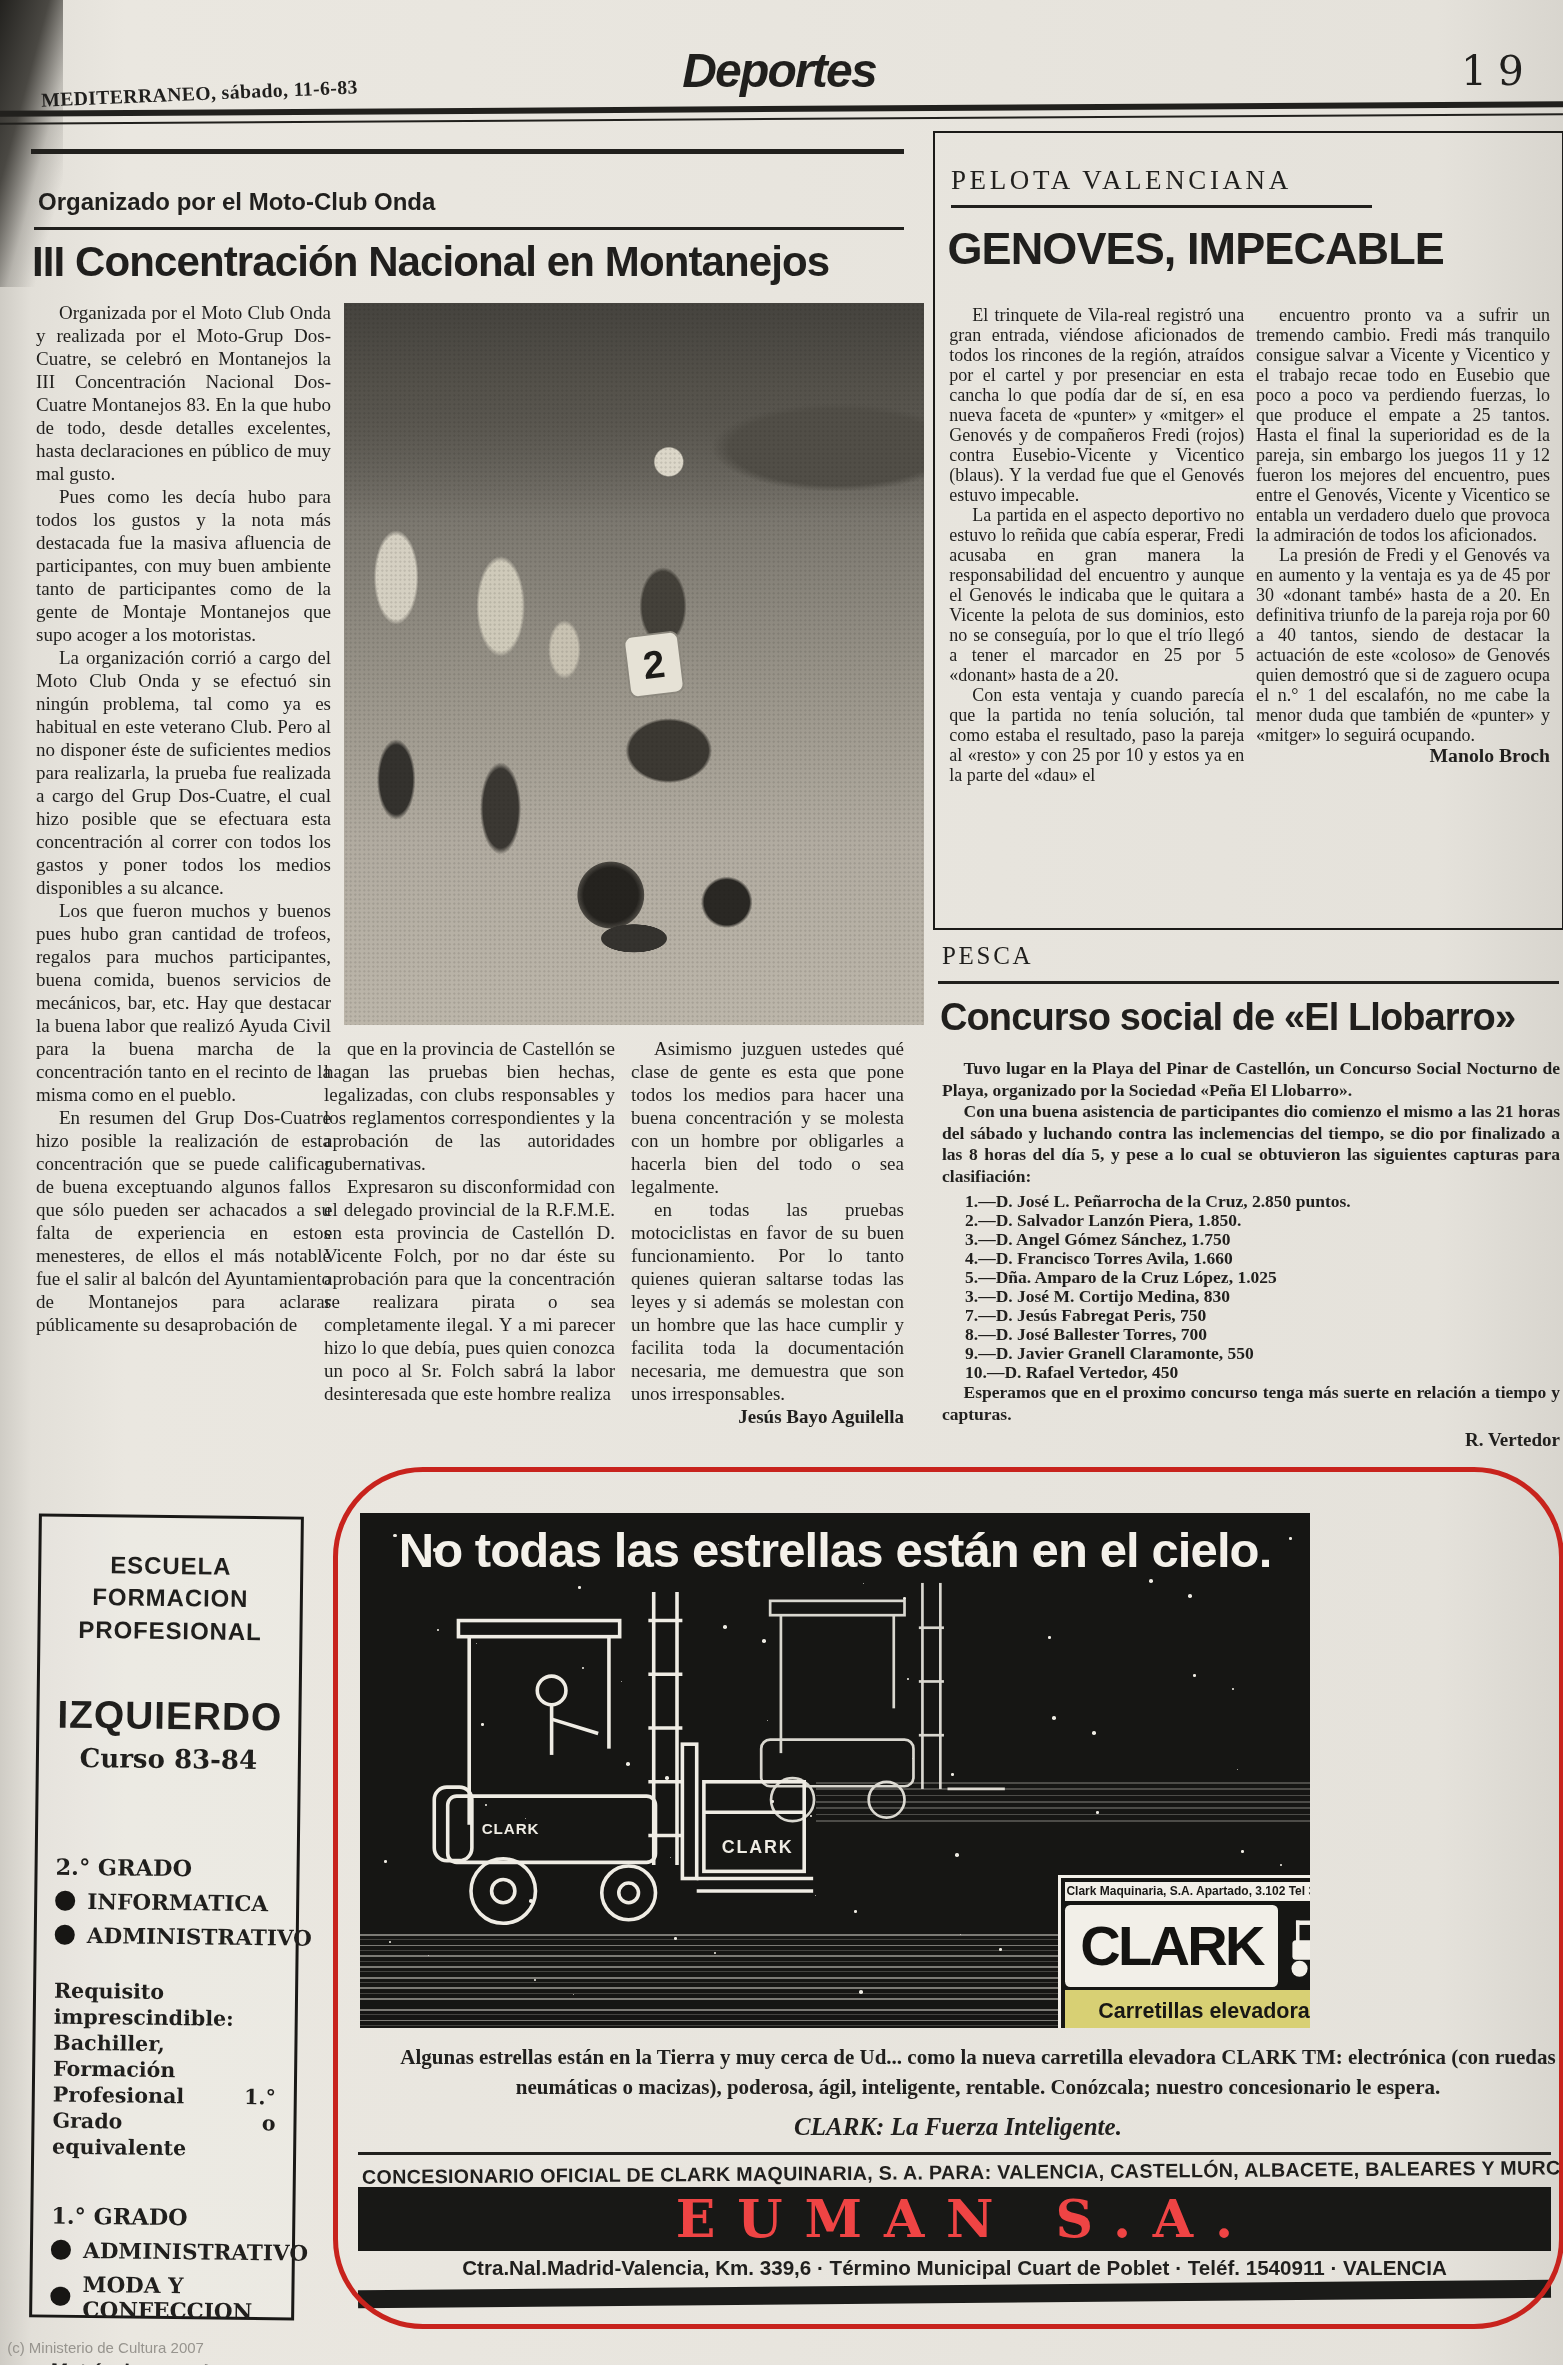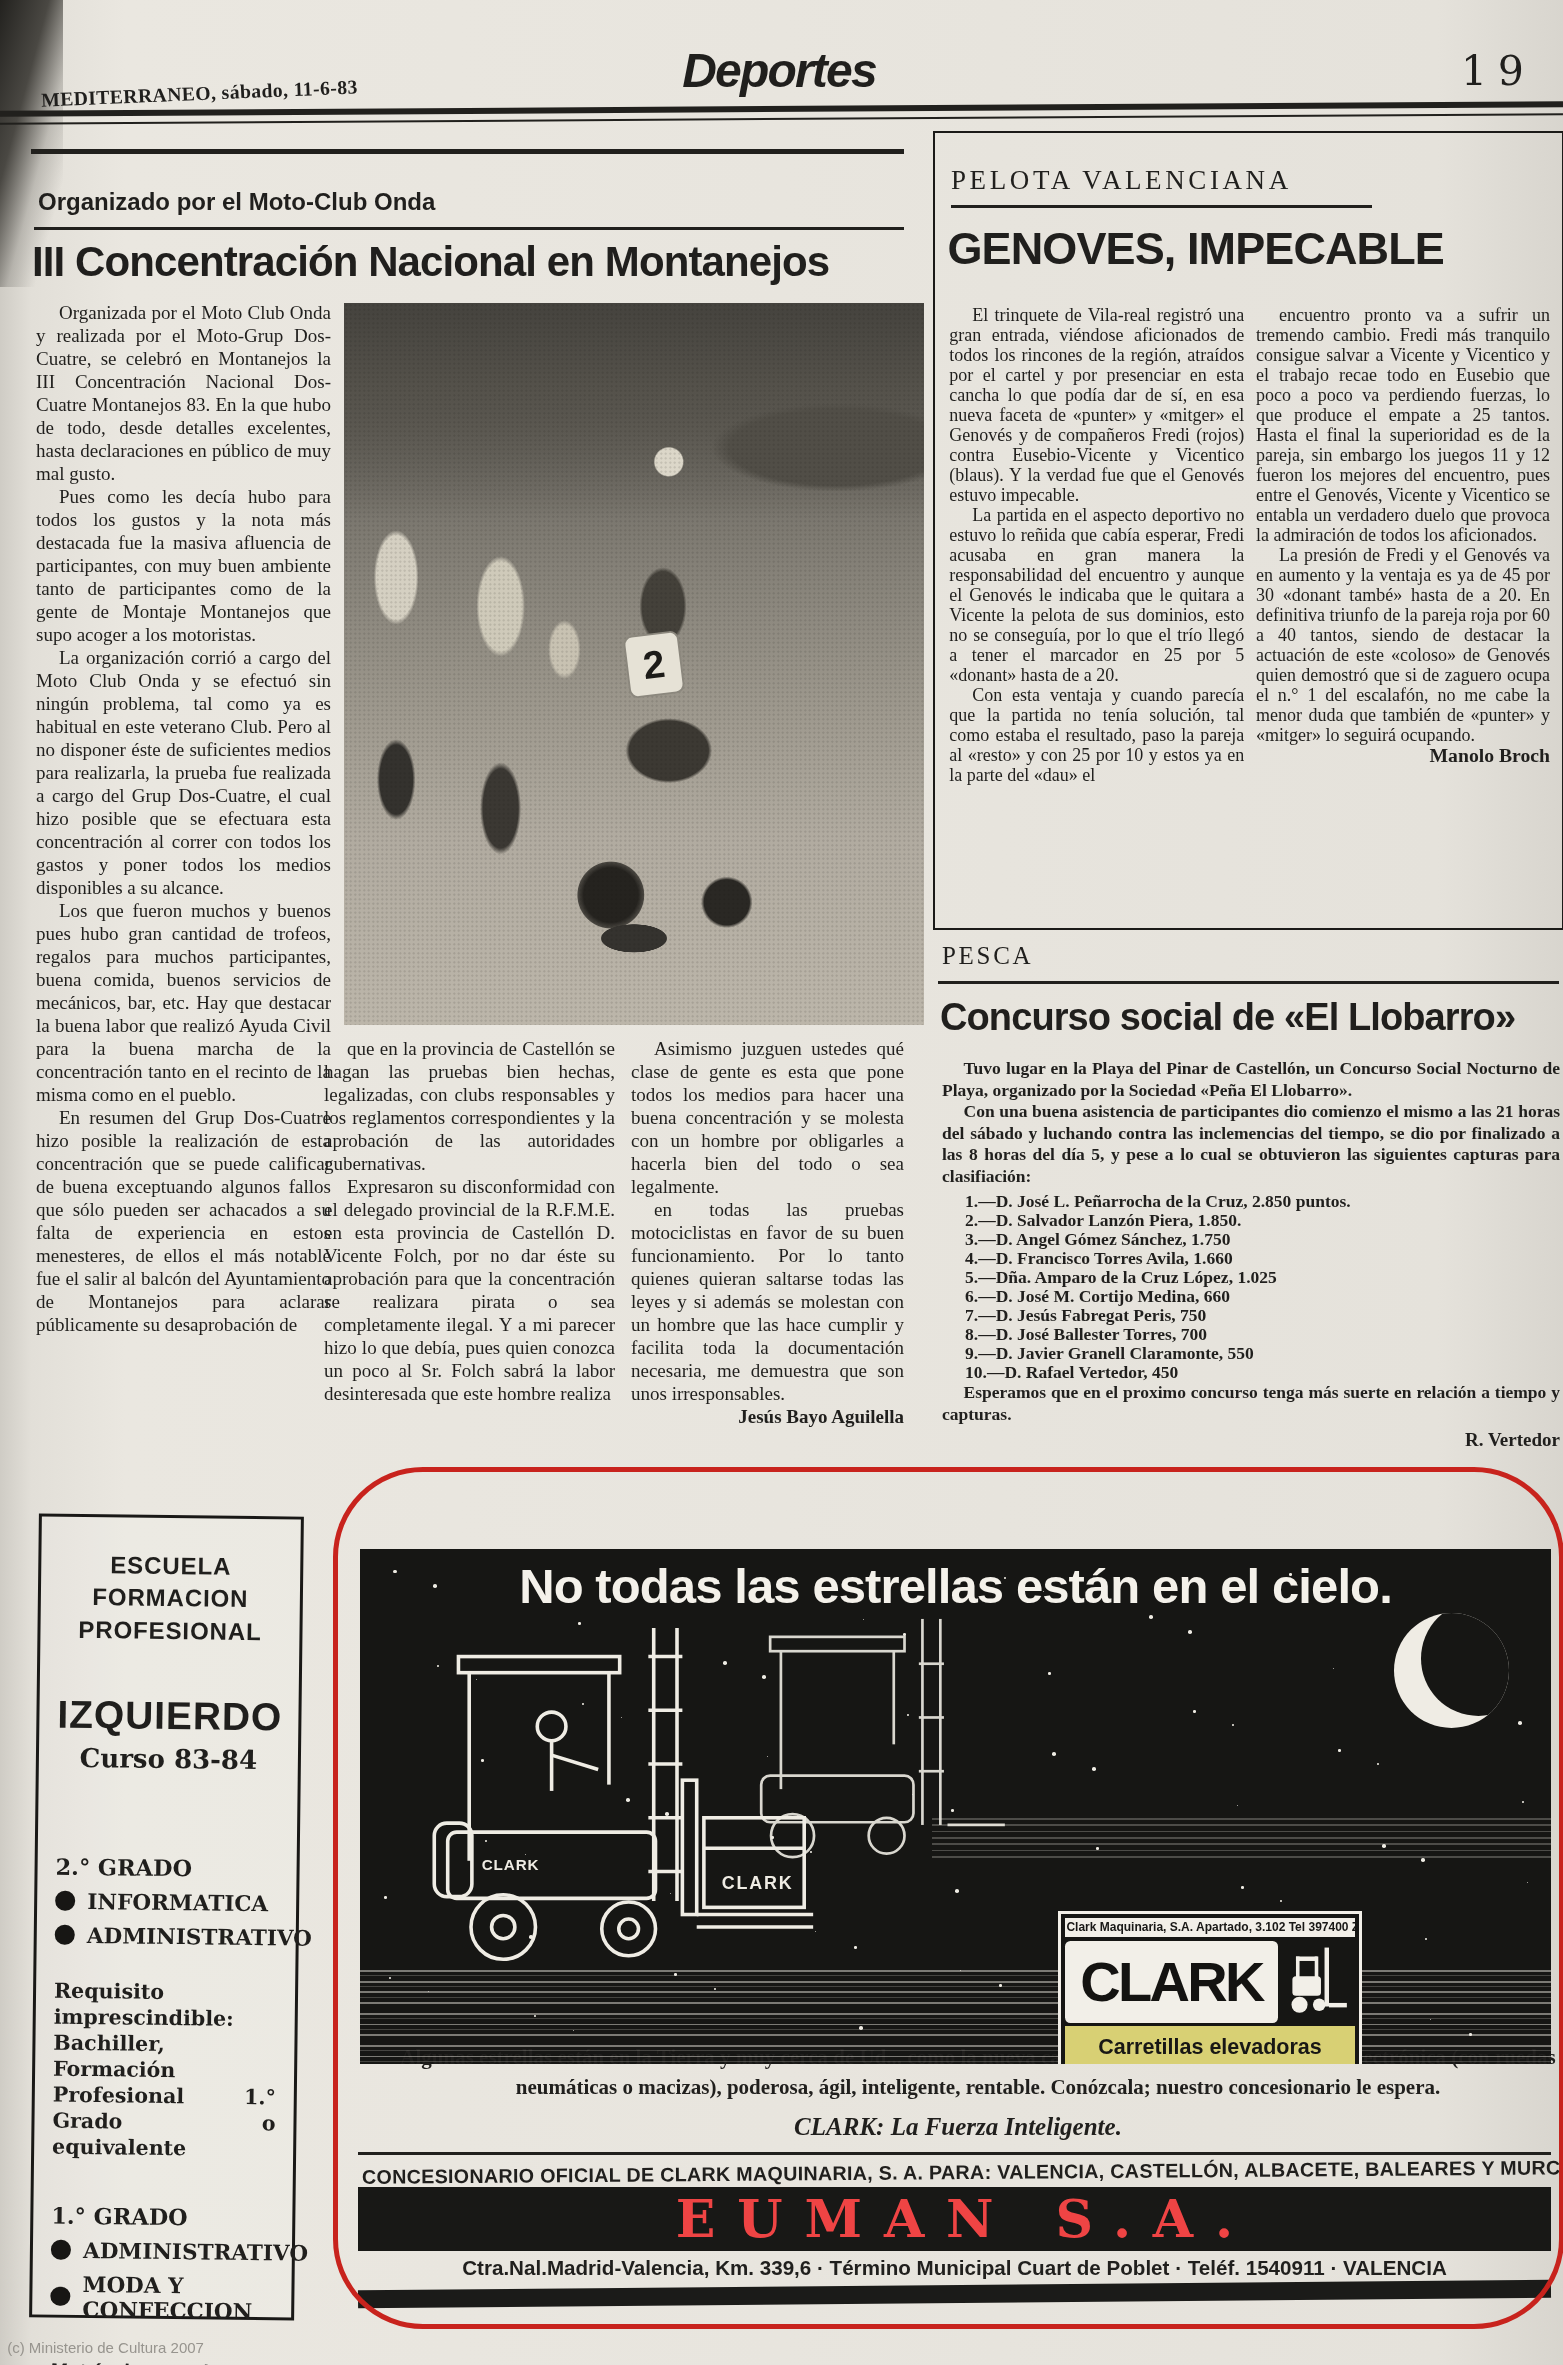--- a/index.html
+++ b/index.html
@@ -166,21 +166,21 @@
   <div class="abs pesca-headline" style="left:940px;top:996px;">Concurso social de «El Llobarro»</div>
   <div class="abs pesca-body" style="left:942px;top:1058px;width:618px;">
     <p>Tuvo lugar en la Playa del Pinar de Castellón, un Concurso Social Nocturno de Playa, organizado por la Sociedad «Peña El Llobarro».</p>
     <p>Con una buena asistencia de participantes dio comienzo el mismo a las 21 horas del sábado y luchando contra las inclemencias del tiempo, se dio por finalizado a las 8 horas del día 5, y pese a lo cual se obtuvieron las siguientes capturas para clasifiación:</p>
     <ol class="pesca-list">
       <li>1.—D. José L. Peñarrocha de la Cruz, 2.850 puntos.</li>
       <li>2.—D. Salvador Lanzón Piera, 1.850.</li>
       <li>3.—D. Angel Gómez Sánchez, 1.750</li>
       <li>4.—D. Francisco Torres Avila, 1.660</li>
       <li>5.—Dña. Amparo de la Cruz López, 1.025</li>
-      <li>6.—D. José M. Cortijo Medina, 660</li>
+      <li>3.—D. José M. Cortijo Medina, 830</li>
       <li>7.—D. Jesús Fabregat Peris, 750</li>
       <li>8.—D. José Ballester Torres, 700</li>
       <li>9.—D. Javier Granell Claramonte, 550</li>
       <li>10.—D. Rafael Vertedor, 450</li>
     </ol>
     <p class="pesca-close">Esperamos que en el proximo concurso tenga más suerte en relación a tiempo y capturas.</p>
     <div class="pesca-byline">R. Vertedor</div>
   </div>
 
   <div class="abs escuela" style="left:34px;top:1515px;width:265px;height:804px;">
@@ -206,21 +206,21 @@
         <span>ADMINISTRATIVO</span>
       </div>
     <div class="esc-item">
         <span class="esc-bullet"></span>
         <span>MODA Y CONFECCION</span>
       </div>
     <div class="esc-matricula">Matrícula a partir del 20 de JUNIO, en</div>
 
   </div>
 
-  <div class="abs clark-panel" style="left:360px;top:1513px;width:1191px;height:515px;margin-top:36px;">
+  <div class="abs clark-panel" style="left:360px;top:1513px;width:950px;height:515px;">
     <div id="starfield" style="position:absolute;inset:0;">
         <span class="star" style="left: 33px; top: 20.6px; height: 3.6px; width: 3.6px;"></span>
         <span class="star" style="left: 222px; top: 154px; height: 1.8px; width: 1.8px;"></span>
         <span class="star" style="left: 411px; top: 287px; height: 2.7px; width: 2.7px;"></span>
         <span class="star" style="left: 600px; top: 421px; height: 0.9px; width: 0.9px;"></span>
         <span class="star" style="left: 789px; top: 66px; height: 3.6px; width: 3.6px;"></span>
         <span class="star" style="left: 978px; top: 200px; height: 2.7px; width: 2.7px;"></span>
         <span class="star" style="left: 1167px; top: 333px; height: 0.9px; width: 0.9px;"></span>
         <span class="star" style="left: 174px; top: 466px; height: 1.8px; width: 1.8px;"></span>
         <span class="star" style="left: 363px; top: 112px; height: 3.6px; width: 3.6px;"></span>

